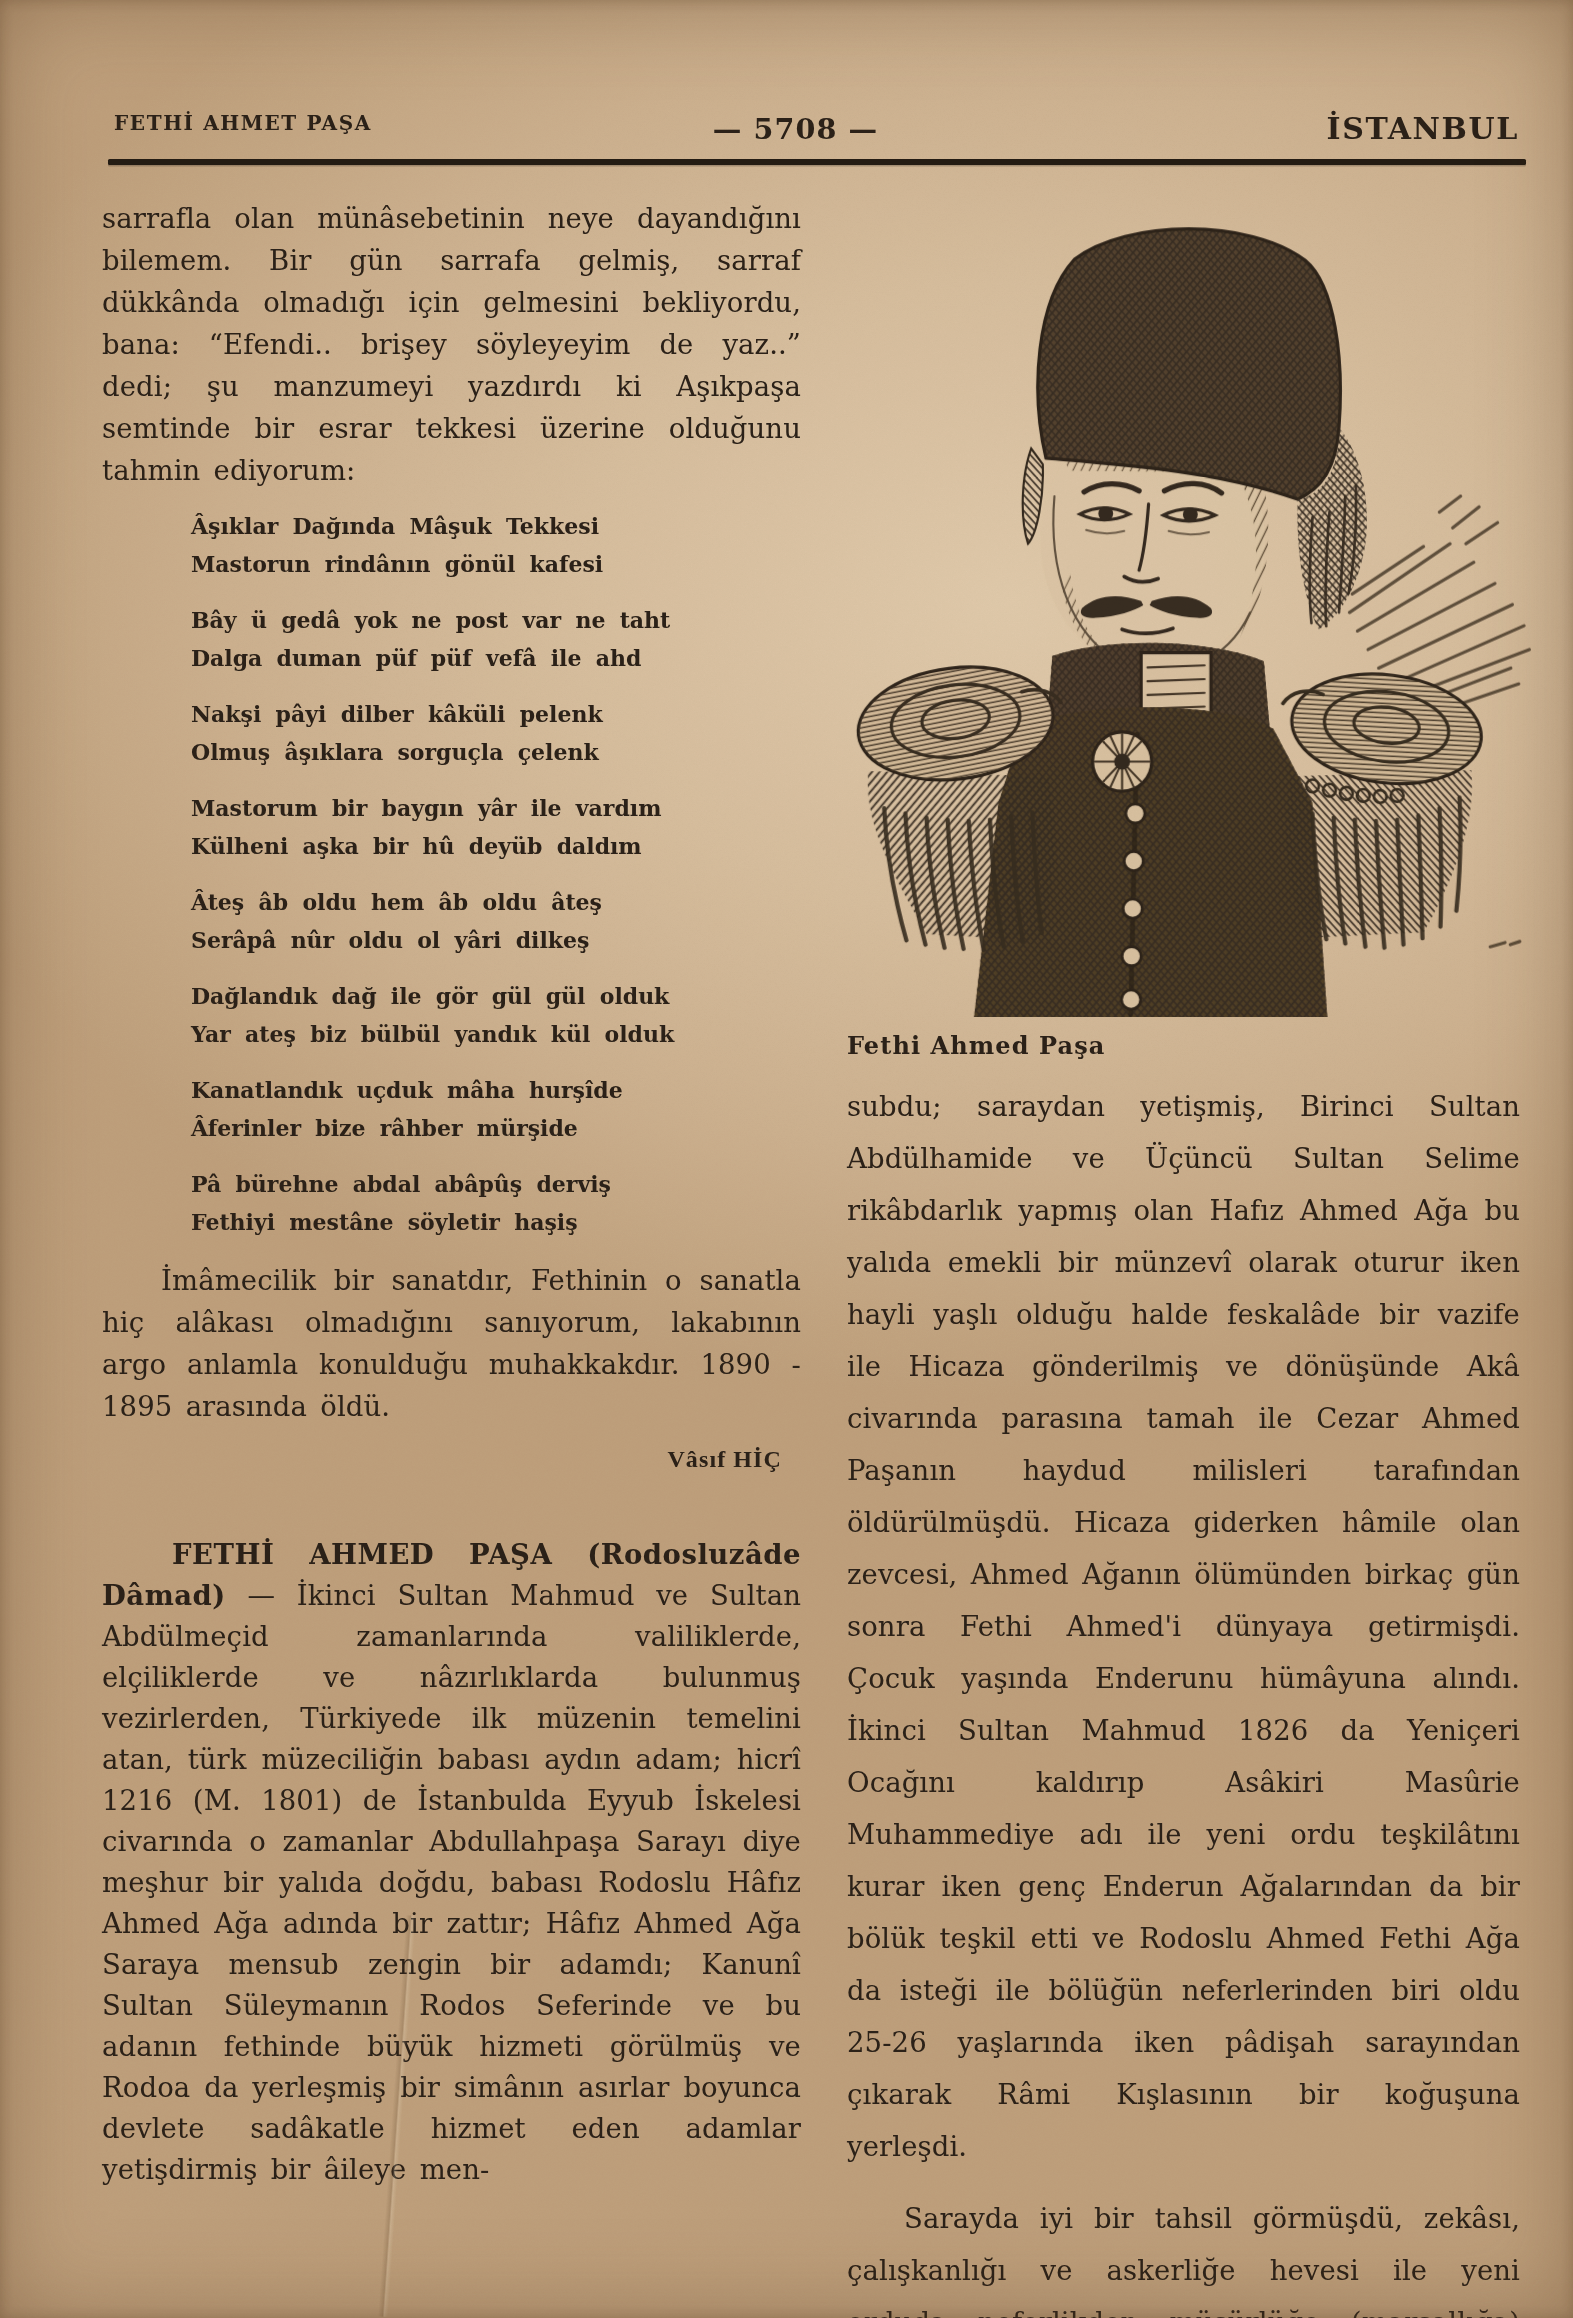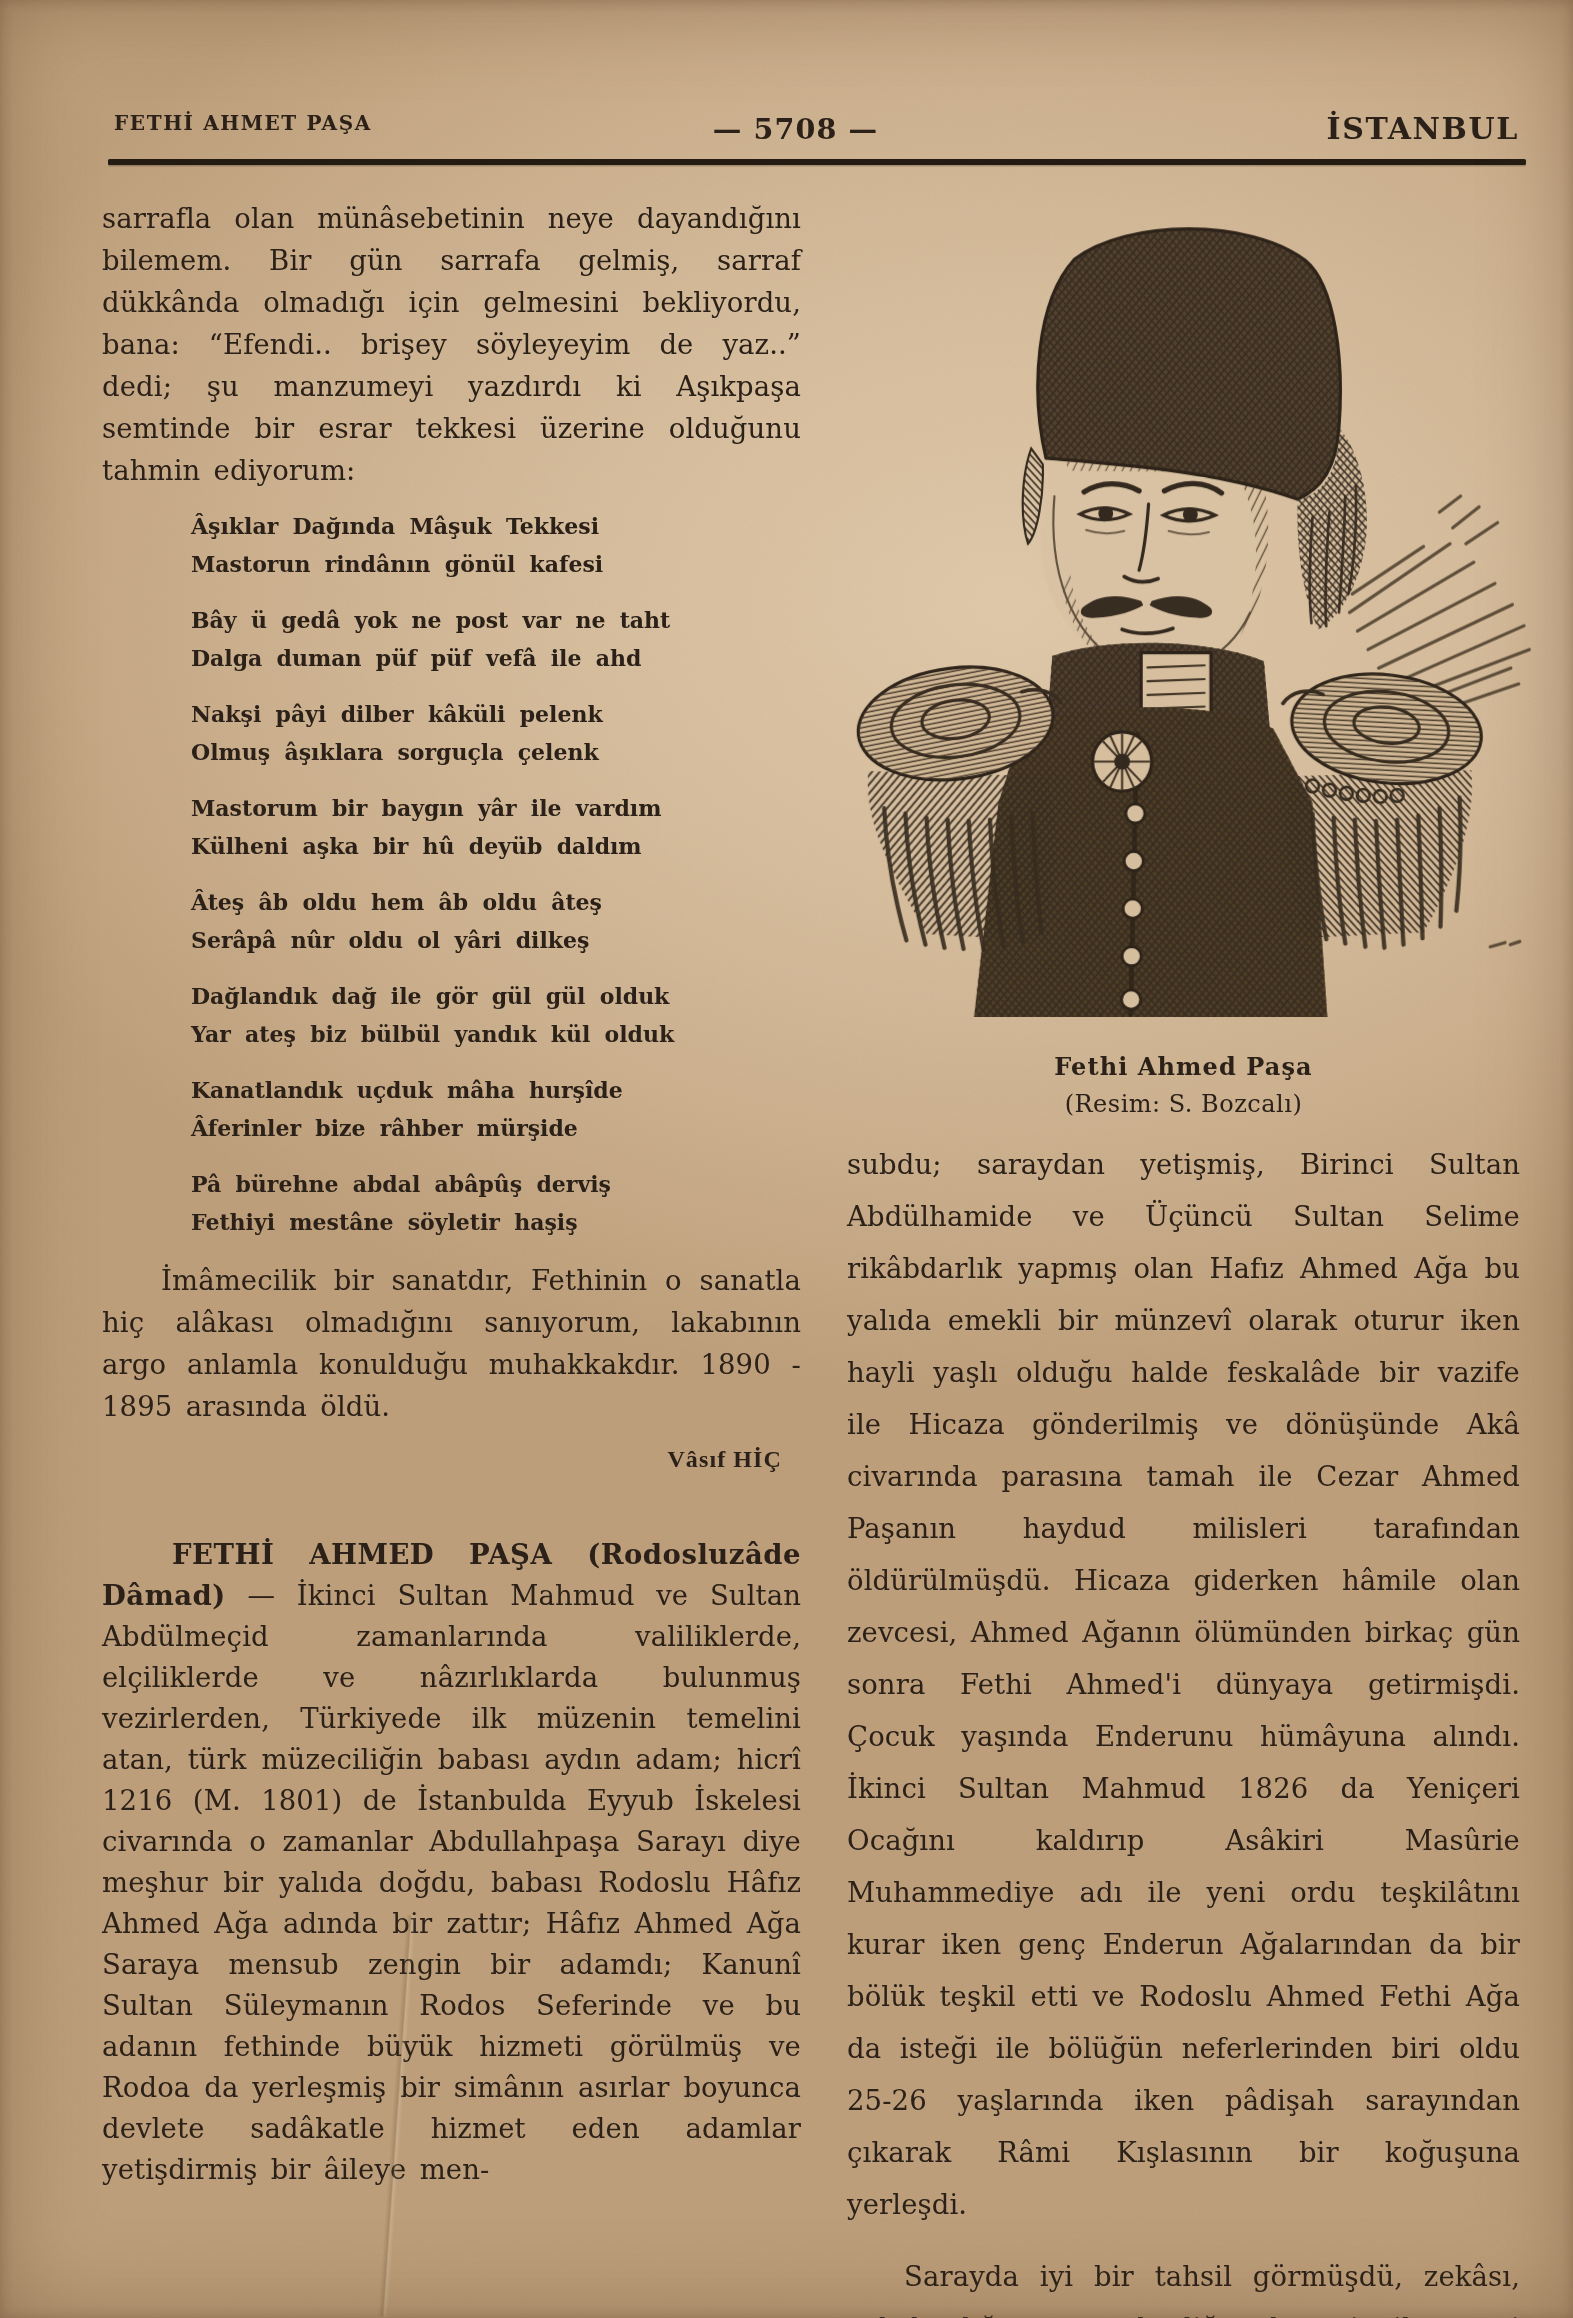--- a/index.html
+++ b/index.html
@@ -32,21 +32,21 @@
   .col-right .body{line-height:52px;margin-top:20px;}
   .poem{margin:16px 0 0 89px;font-weight:bold;font-size:22px;line-height:38px;word-spacing:.3em;}
   .stanza{margin-bottom:18px;}
   .poem-line{white-space:nowrap;}
   .closing{margin-top:2.1px;text-indent:59px;}
   .signature{margin-top:19px;text-align:right;padding-right:19px;font-weight:bold;font-size:24px;letter-spacing:1.1px;font-family:Liberation Serif, serif;}
   .article{margin-top:61px;text-indent:70px;line-height:41px;}
   .run-in{font-weight:bold;letter-spacing:0.5px;}
   
   .portrait{width:693px;height:825px;}
-  .caption{margin-top:27px;text-align:center;}
+  .caption{margin-top:6px;}
   .caption-title{font-weight:bold;font-size:24px;letter-spacing:1.1px;}
   .caption-credit{font-size:24px;margin-top:8.5px;letter-spacing:0.5px;}
   .rp1{margin-top:28.6px;}
   .rp2{text-indent:57px;}
 </style>
 </head>
 <body>
 
 <div class="page">
 
@@ -268,21 +268,20 @@
               <circle cx="976" cy="1126" r="12"></circle>
                 <circle cx="1008" cy="1128" r="12"></circle>
                 <circle cx="1040" cy="1126" r="12"></circle>
             </g>
           </g>
         </g>
       </svg>
     </div>
     <div class="caption">
       <div class="caption-title">Fethi Ahmed Paşa</div>
-      <div class="caption-credit">(Resim: S. Bozcalı)</div>
     </div>
     <p class="body rp1">subdu; saraydan yetişmiş, Birinci Sultan Abdülhamide ve Üçüncü Sultan Selime rikâbdarlık yapmış olan Hafız Ahmed Ağa bu yalıda emekli bir münzevî olarak oturur iken hayli yaşlı olduğu halde feskalâde bir vazife ile Hicaza gönderilmiş ve dönüşünde Akâ civarında parasına tamah ile Cezar Ahmed Paşanın haydud milisleri tarafından öldürülmüşdü. Hicaza giderken hâmile olan zevcesi, Ahmed Ağanın ölümünden birkaç gün sonra Fethi Ahmed'i dünyaya getirmişdi. Çocuk yaşında Enderunu hümâyuna alındı. İkinci Sultan Mahmud 1826 da Yeniçeri Ocağını kaldırıp Asâkiri Masûrie Muhammediye adı ile yeni ordu teşkilâtını kurar iken genç Enderun Ağalarından da bir bölük teşkil etti ve Rodoslu Ahmed Fethi Ağa da isteği ile bölüğün neferlerinden biri oldu 25-26 yaşlarında iken pâdişah sarayından çıkarak Râmi Kışlasının bir koğuşuna yerleşdi.</p>
     <p class="body rp2">Sarayda iyi bir tahsil görmüşdü, zekâsı, çalışkanlığı ve askerliğe hevesi ile yeni orduda neferlikden müşürlüğe (marşallığa) kadar yükseldi. 1827 rus seferine binbaşı olarak iştirak etti, harbde şecaat ve cesâreti ile tanındı, sol ayağından yaralanmış olduğu halde taburunun başından ayrılmaması çok nâzik bir anda bir mağlûbiyeti önlemiş, kendisinin de kaymakam (yarbay) rütbesi ile 26 yaşında alay kuman-</p>
   </div>
 
   <div class="crease"></div>
 
   <svg class="texture" width="1574" height="2319" xmlns="http://www.w3.org/2000/svg" viewBox="0 0 2976 4384">
     <filter id="paperNoise">
       <feTurbulence type="fractalNoise" baseFrequency="0.85" numOctaves="2" stitchTiles="stitch"></feTurbulence>

